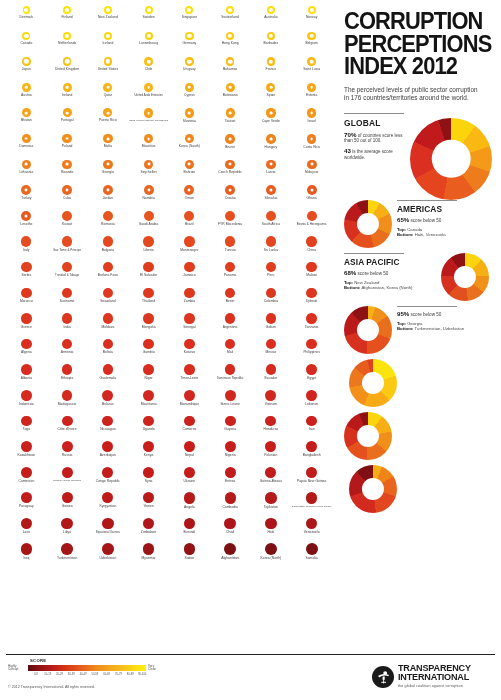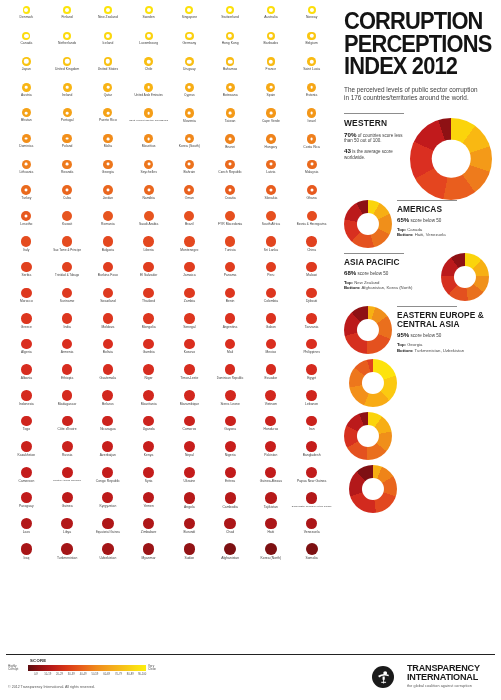--- a/index.html
+++ b/index.html
@@ -209,21 +209,21 @@
   }
   #logo-mark {
     width: 22px; height: 22px; border-radius: 50%;
     background: #1a1a1a; position: relative; flex: none;
   }
   #logo-mark .fig {
     position: absolute; left: 50%; top: 50%;
     transform: translate(-50%,-50%);
     width: 14px; height: 14px;
   }
-  #logo-text { line-height: 8.6px; margin-left: 9px; }
+  #logo-text { line-height: 8.6px; }
   .logo-line {
     font-weight: bold; font-size: 9.4px; letter-spacing: -0.2px;
     color: #1a1a1a; transform: scaleX(0.97); transform-origin: left;
   }
   #logo-tag {
     font-size: 3.7px; color: #555; margin-top: 1.2px; letter-spacing: 0.1px;
   }
 </style>
 </head>
 <body>
@@ -1075,21 +1075,21 @@
       <div>CORRUPTION</div>
       <div>PERCEPTIONS</div>
       <div>INDEX 2012</div>
     </div>
 
     <div id="main-subtitle">The perceived levels of public sector corruption in 176 countries/territories around the world.</div>
 
     <div class="section-rule"></div>
     <div id="global-block">
       <div id="global-text">
-        <div id="global-name">WESTERN</div>
+        <div id="global-name">GLOBAL</div>
         <div class="global-stat">
           <b>70%</b><span> of countries score less than 50 out of 100.</span>
         </div>
         <div class="global-stat">
           <b>43</b><span> is the average score worldwide.</span>
         </div>
       </div>
       <div id="global-donut" class="donut" style="width: 82px; height: 82px; background: conic-gradient(rgb(251, 212, 11) 0deg, rgb(251, 212, 11) 36deg, rgb(249, 184, 18) 36deg, rgb(249, 184, 18) 72deg, rgb(244, 154, 24) 72deg, rgb(244, 154, 24) 108deg, rgb(238, 123, 28) 108deg, rgb(238, 123, 28) 144deg, rgb(233, 94, 30) 144deg, rgb(233, 94, 30) 190.8deg, rgb(228, 69, 31) 190.8deg, rgb(228, 69, 31) 241.2deg, rgb(218, 47, 33) 241.2deg, rgb(218, 47, 33) 295.2deg, rgb(193, 26, 28) 295.2deg, rgb(193, 26, 28) 342deg, rgb(142, 17, 20) 342deg, rgb(142, 17, 20) 360deg);">
         <div class="hole" style="width: 38.54px; height: 38.54px;"></div>
       </div>
@@ -1125,21 +1125,20 @@
           </div>
         </div>
         <div class="region-row donut-left">
           <div class="rr-donut">
             <div class="donut" style="width: 48px; height: 48px; background: conic-gradient(rgb(247, 176, 19) 0deg, rgb(247, 176, 19) 18deg, rgb(240, 143, 26) 18deg, rgb(240, 143, 26) 54deg, rgb(234, 111, 29) 54deg, rgb(234, 111, 29) 111.6deg, rgb(228, 81, 31) 111.6deg, rgb(228, 81, 31) 183.6deg, rgb(214, 48, 31) 183.6deg, rgb(214, 48, 31) 255.6deg, rgb(187, 26, 27) 255.6deg, rgb(187, 26, 27) 316.8deg, rgb(142, 17, 20) 316.8deg, rgb(142, 17, 20) 360deg);">
               <div class="hole" style="width: 22.08px; height: 22.08px;"></div>
             </div>
           </div>
           <div class="rr-text">
             <div class="section-rule"></div>
-            <div class="region-name">EASTERN EUROPE &amp; CENTRAL ASIA</div>
             <div class="region-stat"><b>95%</b><span> score below 50</span></div>
             <div class="region-tb"><b>Top:</b><span> Georgia</span></div>
             <div class="region-tb"><b>Bottom:</b><span> Turkmenistan, Uzbekistan</span></div>
           </div>
         </div>
         <div class="region-row donut-right">
           <div class="rr-donut">
             <div class="donut" style="width: 48px; height: 48px; background: conic-gradient(rgb(253, 227, 12) 0deg, rgb(253, 227, 12) 72deg, rgb(251, 201, 17) 72deg, rgb(251, 201, 17) 136.8deg, rgb(248, 171, 20) 136.8deg, rgb(248, 171, 20) 201.6deg, rgb(243, 144, 26) 201.6deg, rgb(243, 144, 26) 259.2deg, rgb(237, 119, 28) 259.2deg, rgb(237, 119, 28) 309.6deg, rgb(231, 93, 30) 309.6deg, rgb(231, 93, 30) 345.6deg, rgb(224, 67, 31) 345.6deg, rgb(224, 67, 31) 360deg);">
               <div class="hole" style="width: 22.08px; height: 22.08px;"></div>
             </div>

